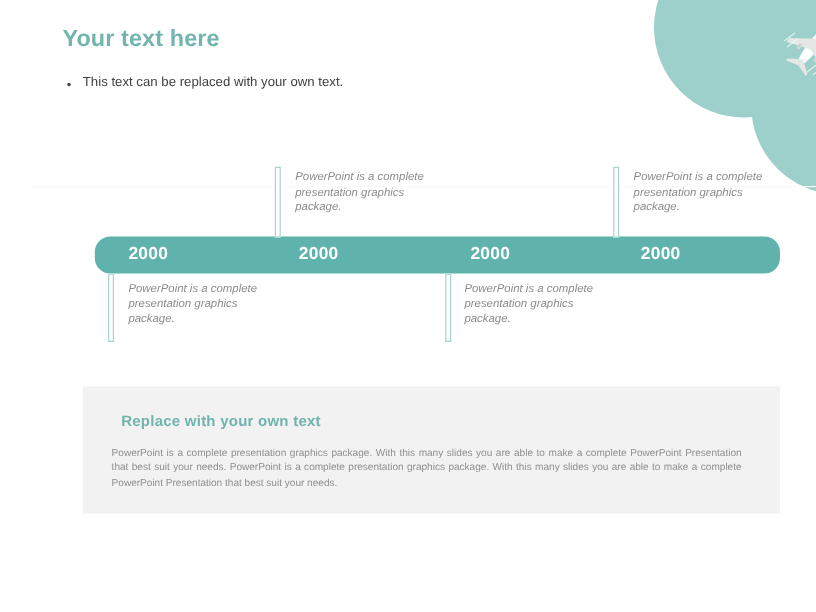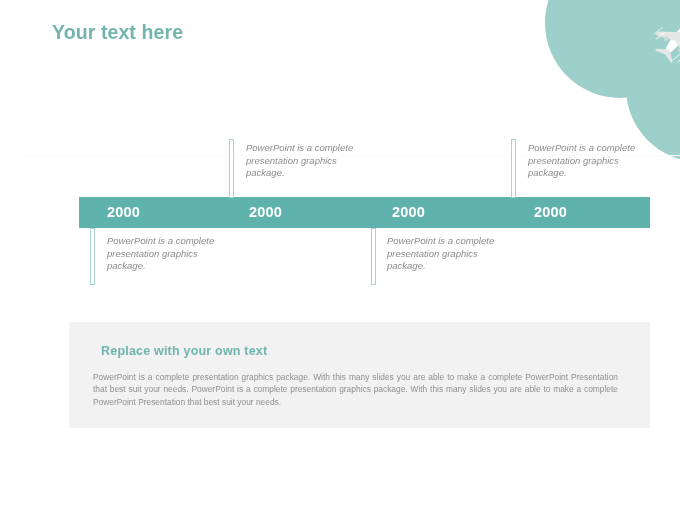--- a/index.html
+++ b/index.html
@@ -96,20 +96,21 @@
   }
 
   
   #timeline-bar {
     position: absolute;
     left: 57px;
     top: 197px;
     width: 571px;
     height: 31px;
     background: #5fb3ac;
+    border-radius: 13px;
   }
   .year-label {
     position: absolute;
     top: 7px;
     font-size: 14.5px;
     font-weight: bold;
     color: #ffffff;
     letter-spacing: 0.2px;
   }
 
@@ -201,20 +202,24 @@
     <g stroke="#ffffff" stroke-width="2" opacity="0.65" stroke-linecap="round">
       <line x1="4" y1="42" x2="20" y2="30"></line>
       <line x1="8" y1="52" x2="24" y2="40"></line>
       <line x1="40" y1="92" x2="56" y2="80"></line>
       <line x1="50" y1="96" x2="66" y2="84"></line>
     </g>
   </svg>
 
   <div id="page-title">Your text here</div>
 
+  <div id="bullet-row">
+    <span id="bullet-dot"></span>
+    <span id="bullet-text">This text can be replaced with your own text.</span>
+  </div>
 
   <div id="divider"></div>
 
   <div id="timeline-bar">
     <span class="year-label" style="left:28px;">2000</span>
     <span class="year-label" style="left:170px;">2000</span>
     <span class="year-label" style="left:313px;">2000</span>
     <span class="year-label" style="left:455px;">2000</span>
   </div>
 

